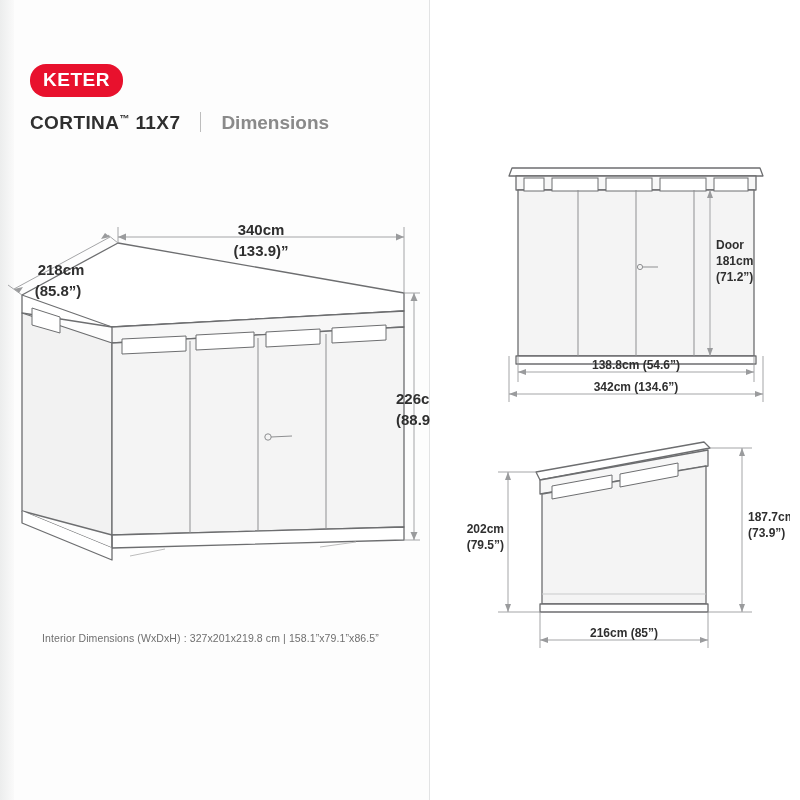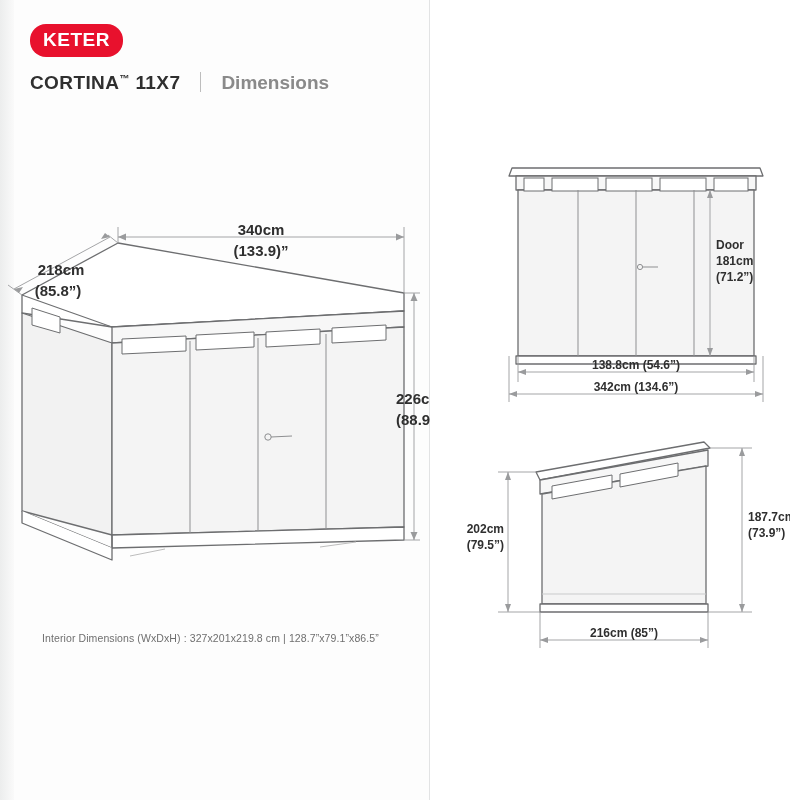--- a/index.html
+++ b/index.html
@@ -37,20 +37,21 @@
   .logo {
     display:inline-block;
     background:#e8112d;
     color:#ffffff;
     font-weight:bold;
     font-size:19px;
     letter-spacing:0.5px;
     padding:5px 13px 6px 13px;
     border-radius:16px;
     font-family:"Liberation Sans", sans-serif;
+    margin-top:40px;
   }
   #title-row {
     margin-top:12px;
     display:flex;
     align-items:baseline;
     gap:8px;
     font-size:19px;
   }
   .model {
     color:#2f2f2f;
@@ -275,14 +276,14 @@
     <g stroke="#9a9b9d" stroke-width="0.9" fill="none">
       <line x1="80" y1="182" x2="80" y2="218"></line>
       <line x1="248" y1="182" x2="248" y2="218"></line>
       <line x1="80" y1="210" x2="248" y2="210"></line>
       <path d="M80,210 L88,207 L88,213 Z" fill="#9a9b9d" stroke="none"></path>
       <path d="M248,210 L240,207 L240,213 Z" fill="#9a9b9d" stroke="none"></path>
     </g>
     <text class="dimtext dim-sm" x="164" y="207" text-anchor="middle">216cm (85”)</text>
   </svg>
 
-  <div id="footnote">Interior Dimensions (WxDxH) : 327x201x219.8 cm | 128.7”x79.1”x86.5”</div>
+  <div id="footnote">Interior Dimensions (WxDxH) : 327x201x219.8 cm | 158.1”x79.1”x86.5”</div>
 </div>
 
 </body></html>

